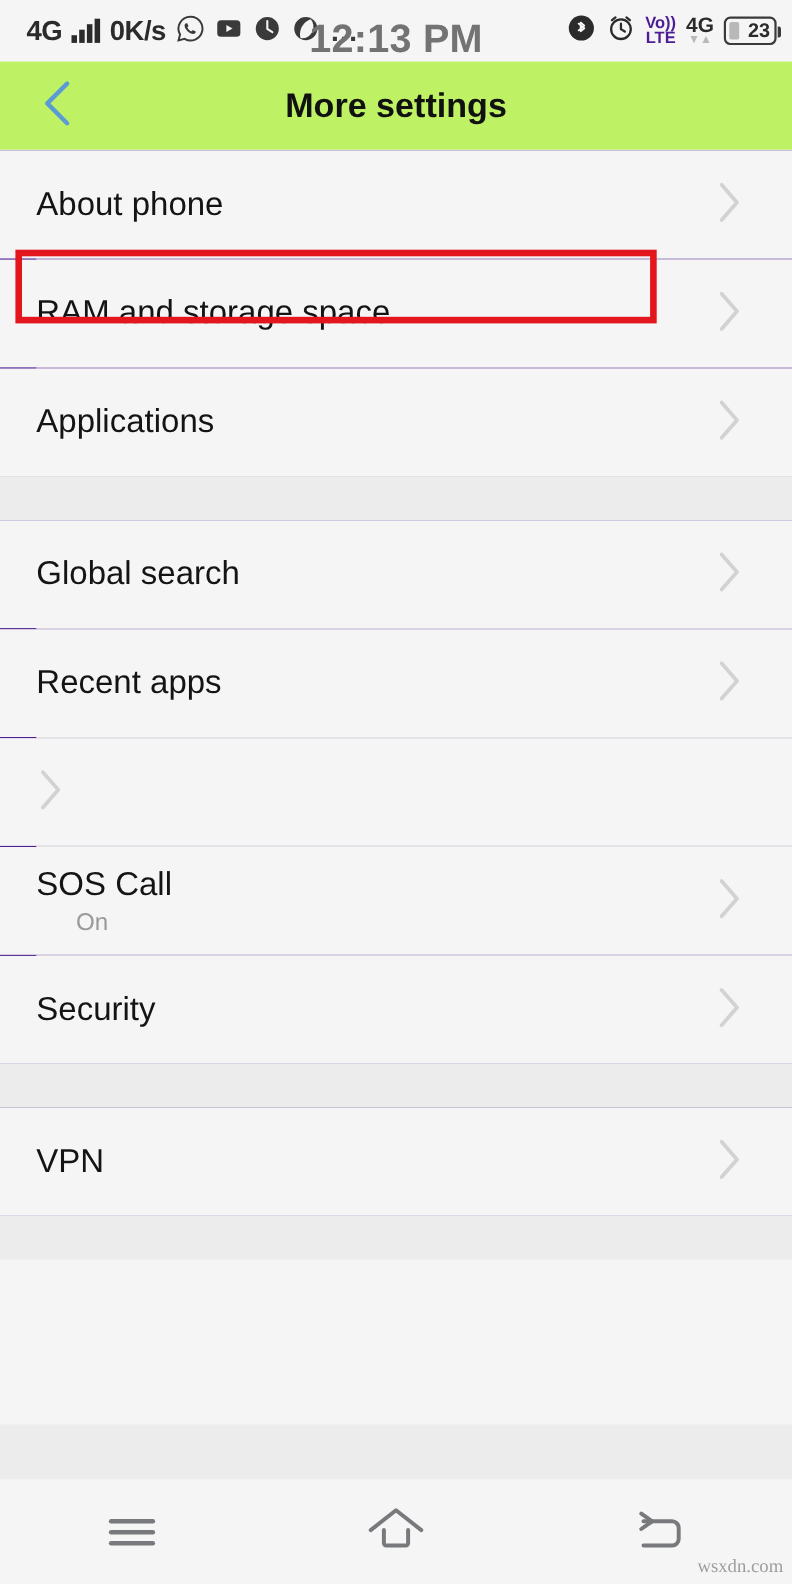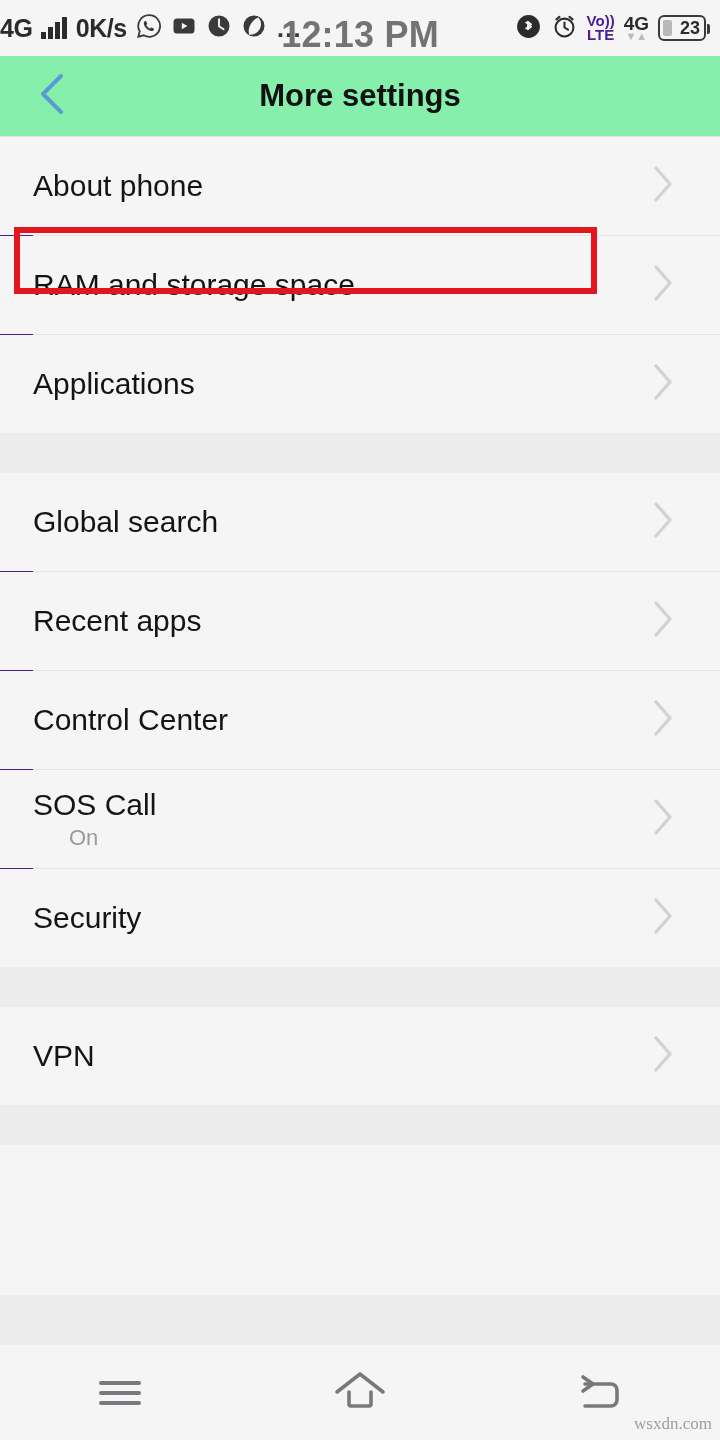--- a/index.html
+++ b/index.html
@@ -14,21 +14,21 @@
     overflow: hidden;
     position: relative;
   }
 
   
   .status-bar {
     height: 56px;
     background: #f5f5f5;
     display: flex;
     align-items: center;
-    padding: 0 0;
+    padding: 0 24px;
     box-sizing: border-box;
     position: relative;
   }
   .sb-left {
     display: flex;
     align-items: center;
     gap: 9px;
   }
   .sb-right {
     display: flex;
@@ -143,21 +143,21 @@
     font-weight: bold;
     color: #2b2b2b;
     position: relative;
     z-index: 2;
     line-height: 1;
   }
 
   
   .header {
     height: 80px;
-    background: #86efac;
+    background: #bef264;
     position: relative;
     display: flex;
     align-items: center;
   }
   .back-btn {
     position: absolute;
     left: 18px;
     top: 0;
     height: 80px;
     width: 70px;
@@ -435,23 +435,20 @@
       </div>
       <span class="chev">
         <svg width="26" height="42" viewBox="0 0 26 42">
             <path d="M6 5l14 16L6 37" fill="none" stroke="#d2d2d2" stroke-width="3.4" stroke-linecap="round" stroke-linejoin="round"></path>
           </svg>
       </span>
     </div>
     <div class="divider"></div>
 
     <div class="row">
-      <div class="labels">
-        <span class="title">Control Center</span>
-      </div>
       <span class="chev">
         <svg width="26" height="42" viewBox="0 0 26 42">
             <path d="M6 5l14 16L6 37" fill="none" stroke="#d2d2d2" stroke-width="3.4" stroke-linecap="round" stroke-linejoin="round"></path>
           </svg>
       </span>
     </div>
     <div class="divider"></div>
 
     <div class="row tall">
       <div class="labels">

